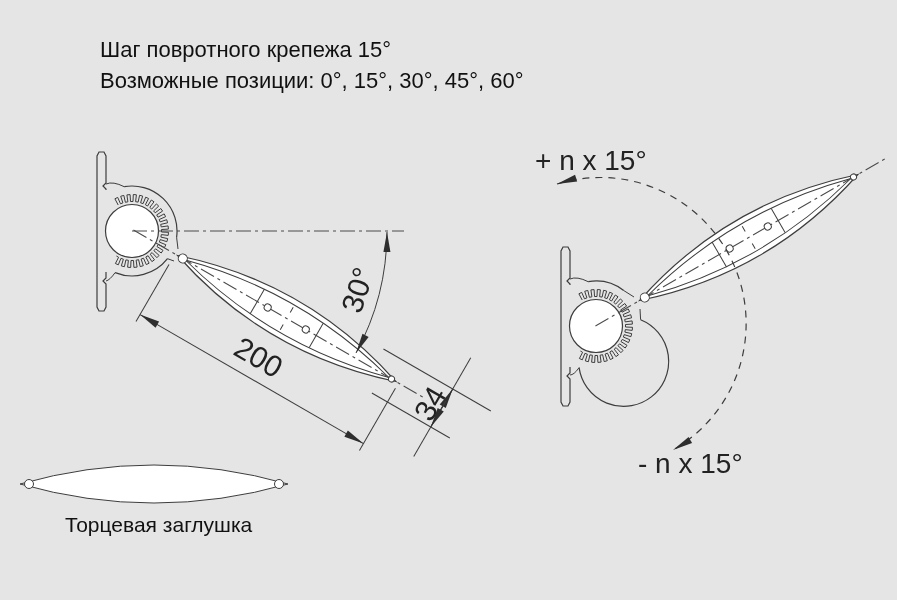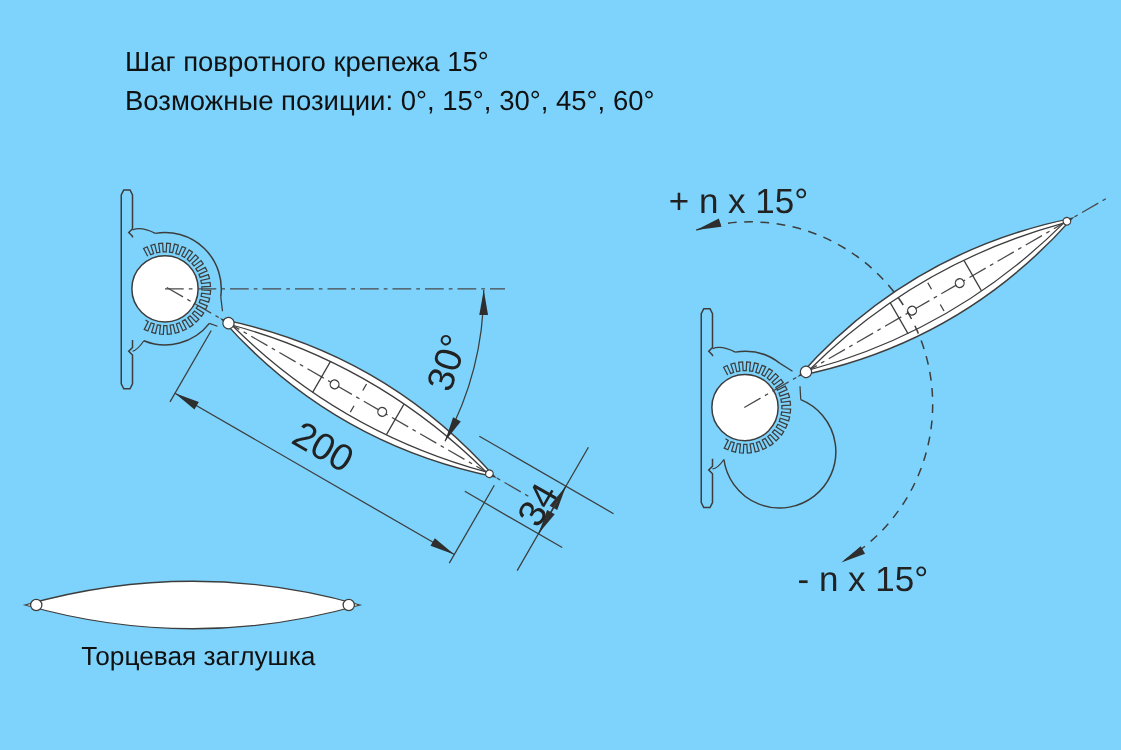--- a/index.html
+++ b/index.html
@@ -1,16 +1,16 @@
 <!DOCTYPE html>
 <html><head>
 <meta charset="utf-8">
 <style>
   html,body{margin:0;padding:0;background:#ffffff;}
-  #stage{position:relative;width:897px;height:600px;background:#7dd3fc;overflow:hidden;
+  #stage{position:relative;width:897px;height:600px;background:#e5e5e5;overflow:hidden;
          font-family:"Liberation Sans", sans-serif;}
   svg{position:absolute;left:0;top:0;}
   .ln{stroke:#3d3d3d;stroke-width:1.2;fill:none;}
   .lnthin{stroke:#3d3d3d;stroke-width:1;fill:none;}
   .white{fill:#ffffff;}
   .cl{stroke:#4a4a4a;stroke-width:1;fill:none;stroke-dasharray:15 4 3 4;}
   .dash{stroke:#3d3d3d;stroke-width:1.2;fill:none;stroke-dasharray:7 6;}
   .dimtxt{font-family:"Liberation Sans",sans-serif;font-size:30px;fill:#222222;}
   .lbltxt{font-family:"Liberation Sans",sans-serif;font-size:28px;fill:#222222;}
   .hdrtxt{font-family:"Liberation Sans",sans-serif;font-size:22px;fill:#111111;}

